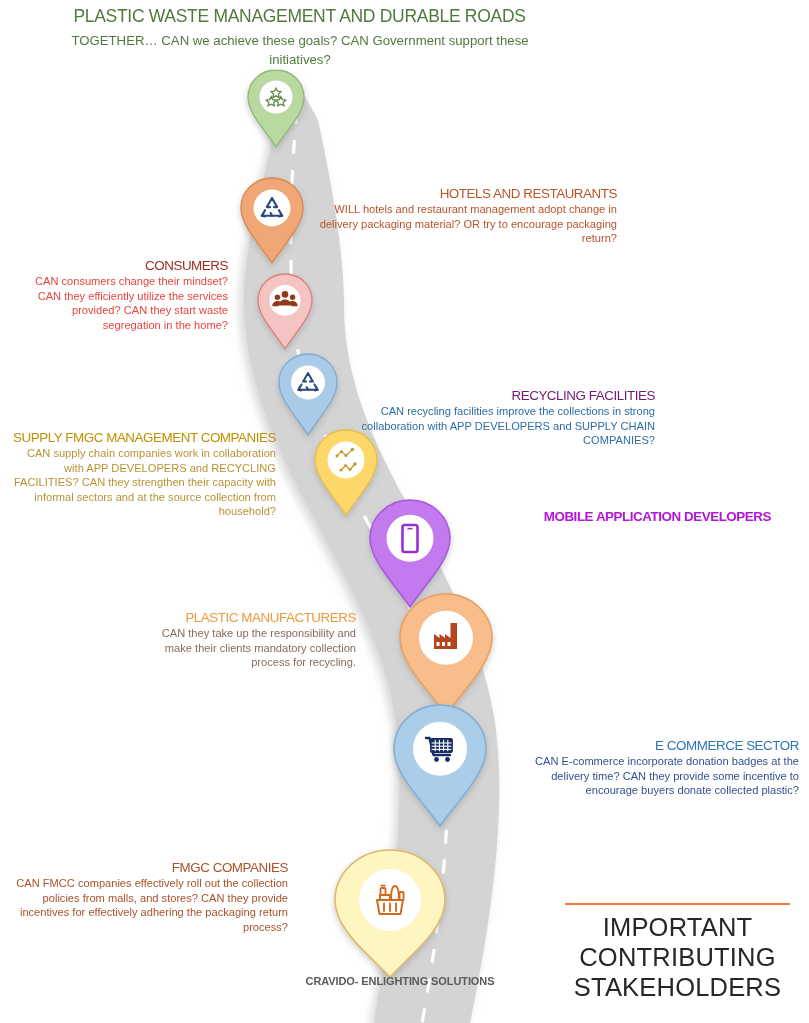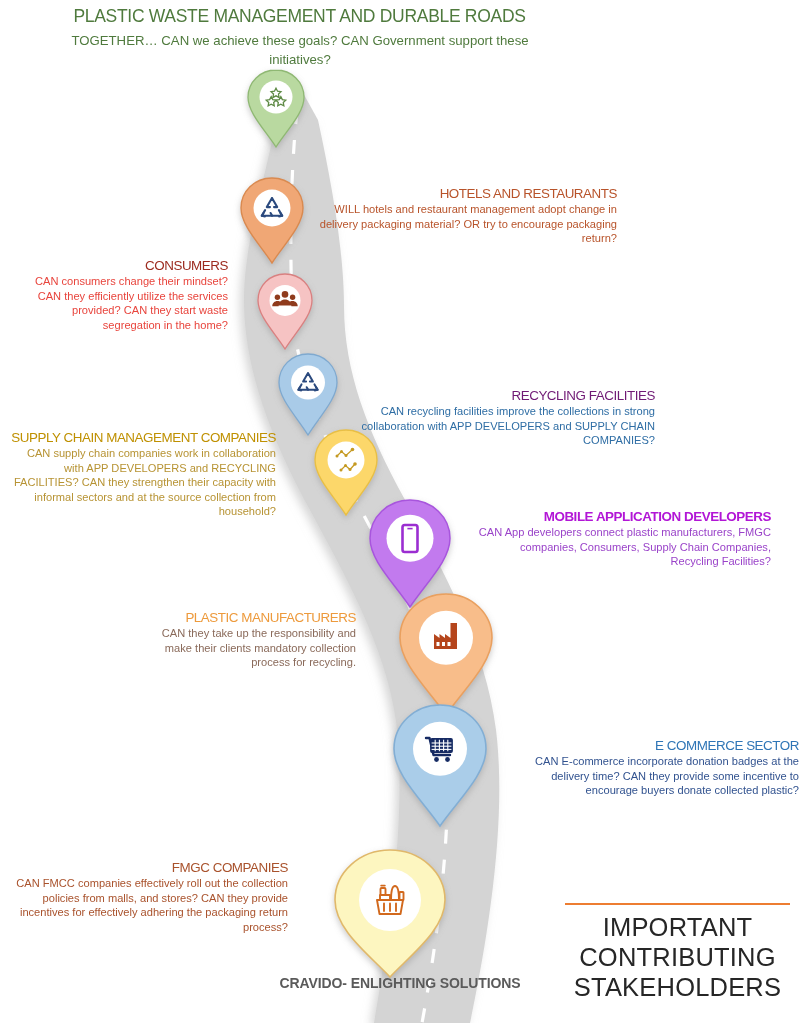--- a/index.html
+++ b/index.html
@@ -38,21 +38,21 @@
     font-size:13.4px; letter-spacing:-0.45px; font-weight:normal;
     margin-bottom:1px; white-space:nowrap;
   }
   .block .body { font-size:11.1px; line-height:14.6px; }
   .block.right { text-align:right; }
   .block.left  { text-align:right; }
 
   
   .credit {
     position:absolute; left:240px; top:975px; width:320px;
-    text-align:center; font-size:14px; letter-spacing:-0.1px;
+    text-align:center; font-size:11px; letter-spacing:-0.1px;
     color:#5a5a5a; font-weight:bold;
   }
   .stake-box { position:absolute; left:565px; top:903px; width:225px; }
   .stake-rule { height:2px; background:#ED7D31; width:225px; margin-bottom:7px; }
   .stake-txt {
     text-align:center; font-size:25.5px; line-height:30px;
     color:#262626; letter-spacing:0.2px; font-weight:normal;
   }
 </style>
 </head>
@@ -241,27 +241,26 @@
     <div class="hdr" style="color:#9c2b1f;">CONSUMERS</div>
     <div class="body" style="color:#e8443c;">CAN consumers change their mindset? CAN they efficiently utilize the services provided? CAN they start waste segregation in the home?</div>
   </div>
 
   <div class="block right" style="left:355px; top:357px; width:300px;">
     <div class="hdr" style="color:#701a75;margin-top:31px;">RECYCLING FACILITIES</div>
     <div class="body" style="color:#2e6da4;">CAN recycling facilities improve the collections in strong collaboration with APP DEVELOPERS and SUPPLY CHAIN COMPANIES?</div>
   </div>
 
   <div class="block left" style="left:8px; top:430px; width:268px;">
-    <div class="hdr" style="color:#bf9000;">SUPPLY CHAIN MANAGEMENT COMPANIES</div>
+    <div class="hdr" style="color:#bf9000;">SUPPLY FMGC MANAGEMENT COMPANIES</div>
     <div class="body" style="color:#b79333;">CAN supply chain companies work in collaboration with APP DEVELOPERS and RECYCLING FACILITIES? CAN they strengthen their capacity with informal sectors and at the source collection from household?</div>
   </div>
 
   <div class="block right" style="left:471px; top:509px; width:300px;">
     <div class="hdr" style="color:#b216d6;font-weight:bold;">MOBILE APPLICATION DEVELOPERS</div>
-    <div class="body" style="color:#9a43c9;">CAN App developers connect plastic manufacturers, FMGC companies, Consumers, Supply Chain Companies, Recycling Facilities?</div>
   </div>
 
   <div class="block left" style="left:150px; top:610px; width:206px;">
     <div class="hdr" style="color:#ED9A3C;">PLASTIC MANUFACTURERS</div>
     <div class="body" style="color:#8a6a5a;">CAN they take up the responsibility and make their clients mandatory collection process for recycling.</div>
   </div>
 
   <div class="block right" style="left:534px; top:738px; width:265px;">
     <div class="hdr" style="color:#2e75b6;">E COMMERCE SECTOR</div>
     <div class="body" style="color:#31528f;">CAN E-commerce incorporate donation badges at the delivery time? CAN they provide some incentive to encourage buyers donate collected plastic?</div>

